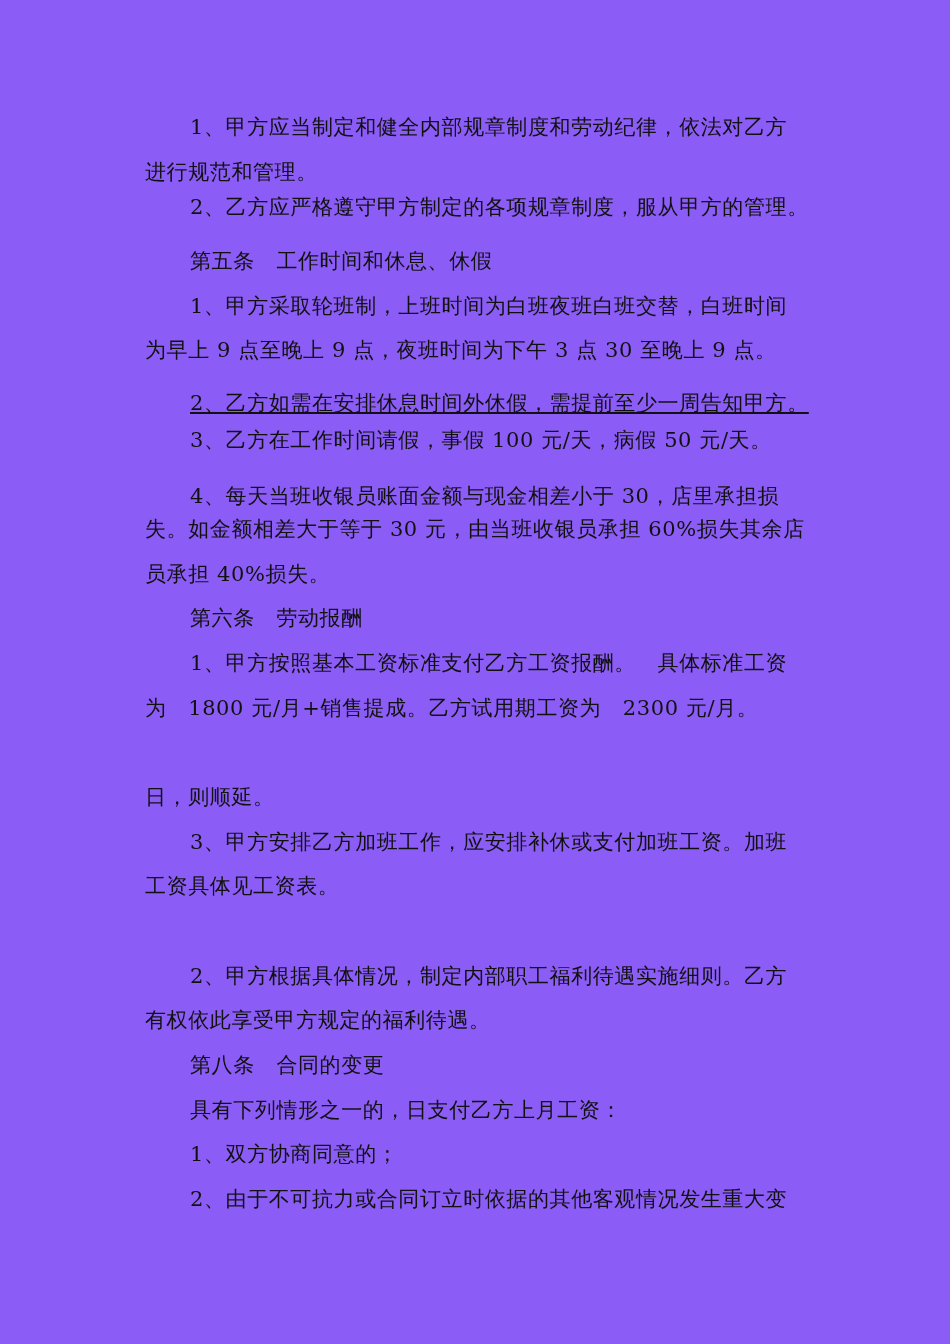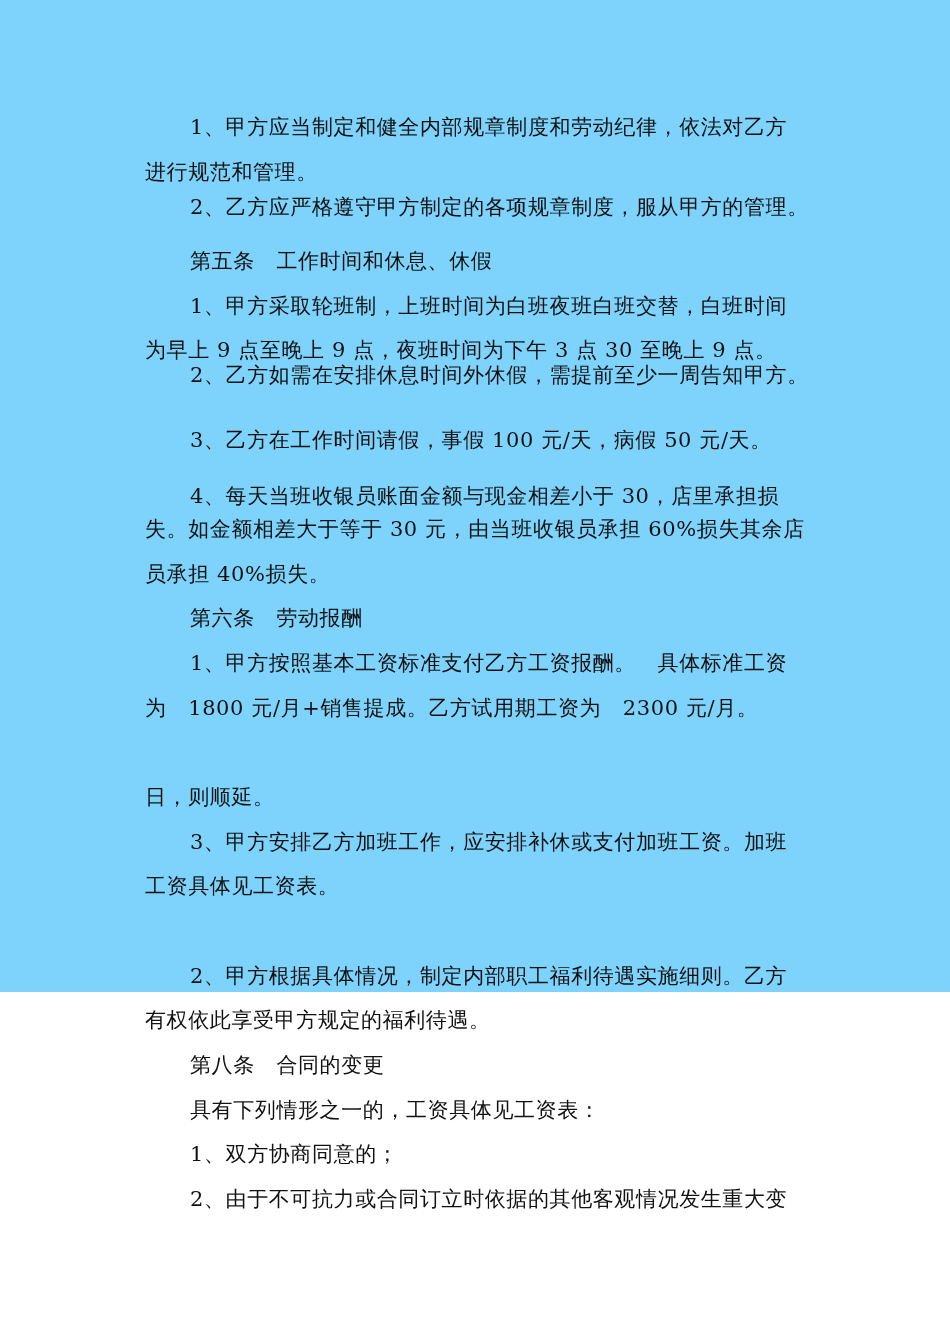--- a/index.html
+++ b/index.html
@@ -13,52 +13,52 @@
       overflow: hidden;
       position: relative;
       font-family: "DejaVu Serif", "Liberation Serif", serif;
       color: #111111;
     }
     .page {
       position: absolute;
       left: 0;
       top: 0;
       width: 950px;
-      height: 992px;
-      background: #7dd3fc;
+      height: 1344px;
+      background: #8b5cf6;
     }
     .line {
       position: absolute;
       white-space: pre;
       font-size: 21px;
       line-height: 30px;
       height: 30px;
       letter-spacing: 0.6px;
     }
   </style>
 </head>
 <body>
 
 <div class="page">
   <div class="line" style="left:190px;top:112px;">1、甲方应当制定和健全内部规章制度和劳动纪律，依法对乙方</div>
   <div class="line" style="left:145px;top:157px;">进行规范和管理。</div>
   <div class="line" style="left:190px;top:192px;text-align:right;">2、乙方应严格遵守甲方制定的各项规章制度，服从甲方的管理。</div>
   <div class="line" style="left:190px;top:246px;">第五条　工作时间和休息、休假</div>
   <div class="line" style="left:190px;top:291px;">1、甲方采取轮班制，上班时间为白班夜班白班交替，白班时间</div>
   <div class="line" style="left:145px;top:335px;">为早上 9 点至晚上 9 点，夜班时间为下午 3 点 30 至晚上 9 点。</div>
-  <div class="line" style="left:190px;top:360px;">2、乙方如需在安排休息时间外休假，需提前至少一周告知甲方。</div>
+  <div class="line" style="left:190px;top:388px;text-decoration:underline;">2、乙方如需在安排休息时间外休假，需提前至少一周告知甲方。</div>
   <div class="line" style="left:190px;top:425px;">3、乙方在工作时间请假，事假 100 元/天，病假 50 元/天。</div>
   <div class="line" style="left:190px;top:469px;margin-top:12px;">4、每天当班收银员账面金额与现金相差小于 30，店里承担损</div>
   <div class="line" style="left:145px;top:514px;">失。如金额相差大于等于 30 元，由当班收银员承担 60%损失其余店</div>
   <div class="line" style="left:145px;top:559px;">员承担 40%损失。</div>
   <div class="line" style="left:190px;top:603px;">第六条　劳动报酬</div>
   <div class="line" style="left:190px;top:648px;">1、甲方按照基本工资标准支付乙方工资报酬。　具体标准工资</div>
   <div class="line" style="left:145px;top:693px;">为　1800 元/月+销售提成。乙方试用期工资为　2300 元/月。</div>
   <div class="line" style="left:145px;top:782px;">日，则顺延。</div>
   <div class="line" style="left:190px;top:827px;">3、甲方安排乙方加班工作，应安排补休或支付加班工资。加班</div>
   <div class="line" style="left:145px;top:871px;">工资具体见工资表。</div>
   <div class="line" style="left:190px;top:961px;">2、甲方根据具体情况，制定内部职工福利待遇实施细则。乙方</div>
   <div class="line" style="left:145px;top:1005px;">有权依此享受甲方规定的福利待遇。</div>
   <div class="line" style="left:190px;top:1050px;">第八条　合同的变更</div>
-  <div class="line" style="left:190px;top:1095px;">具有下列情形之一的，工资具体见工资表：</div>
+  <div class="line" style="left:190px;top:1095px;">具有下列情形之一的，日支付乙方上月工资：</div>
   <div class="line" style="left:190px;top:1139px;">1、双方协商同意的；</div>
   <div class="line" style="left:190px;top:1184px;">2、由于不可抗力或合同订立时依据的其他客观情况发生重大变</div>
 </div>
 
 </body></html>

